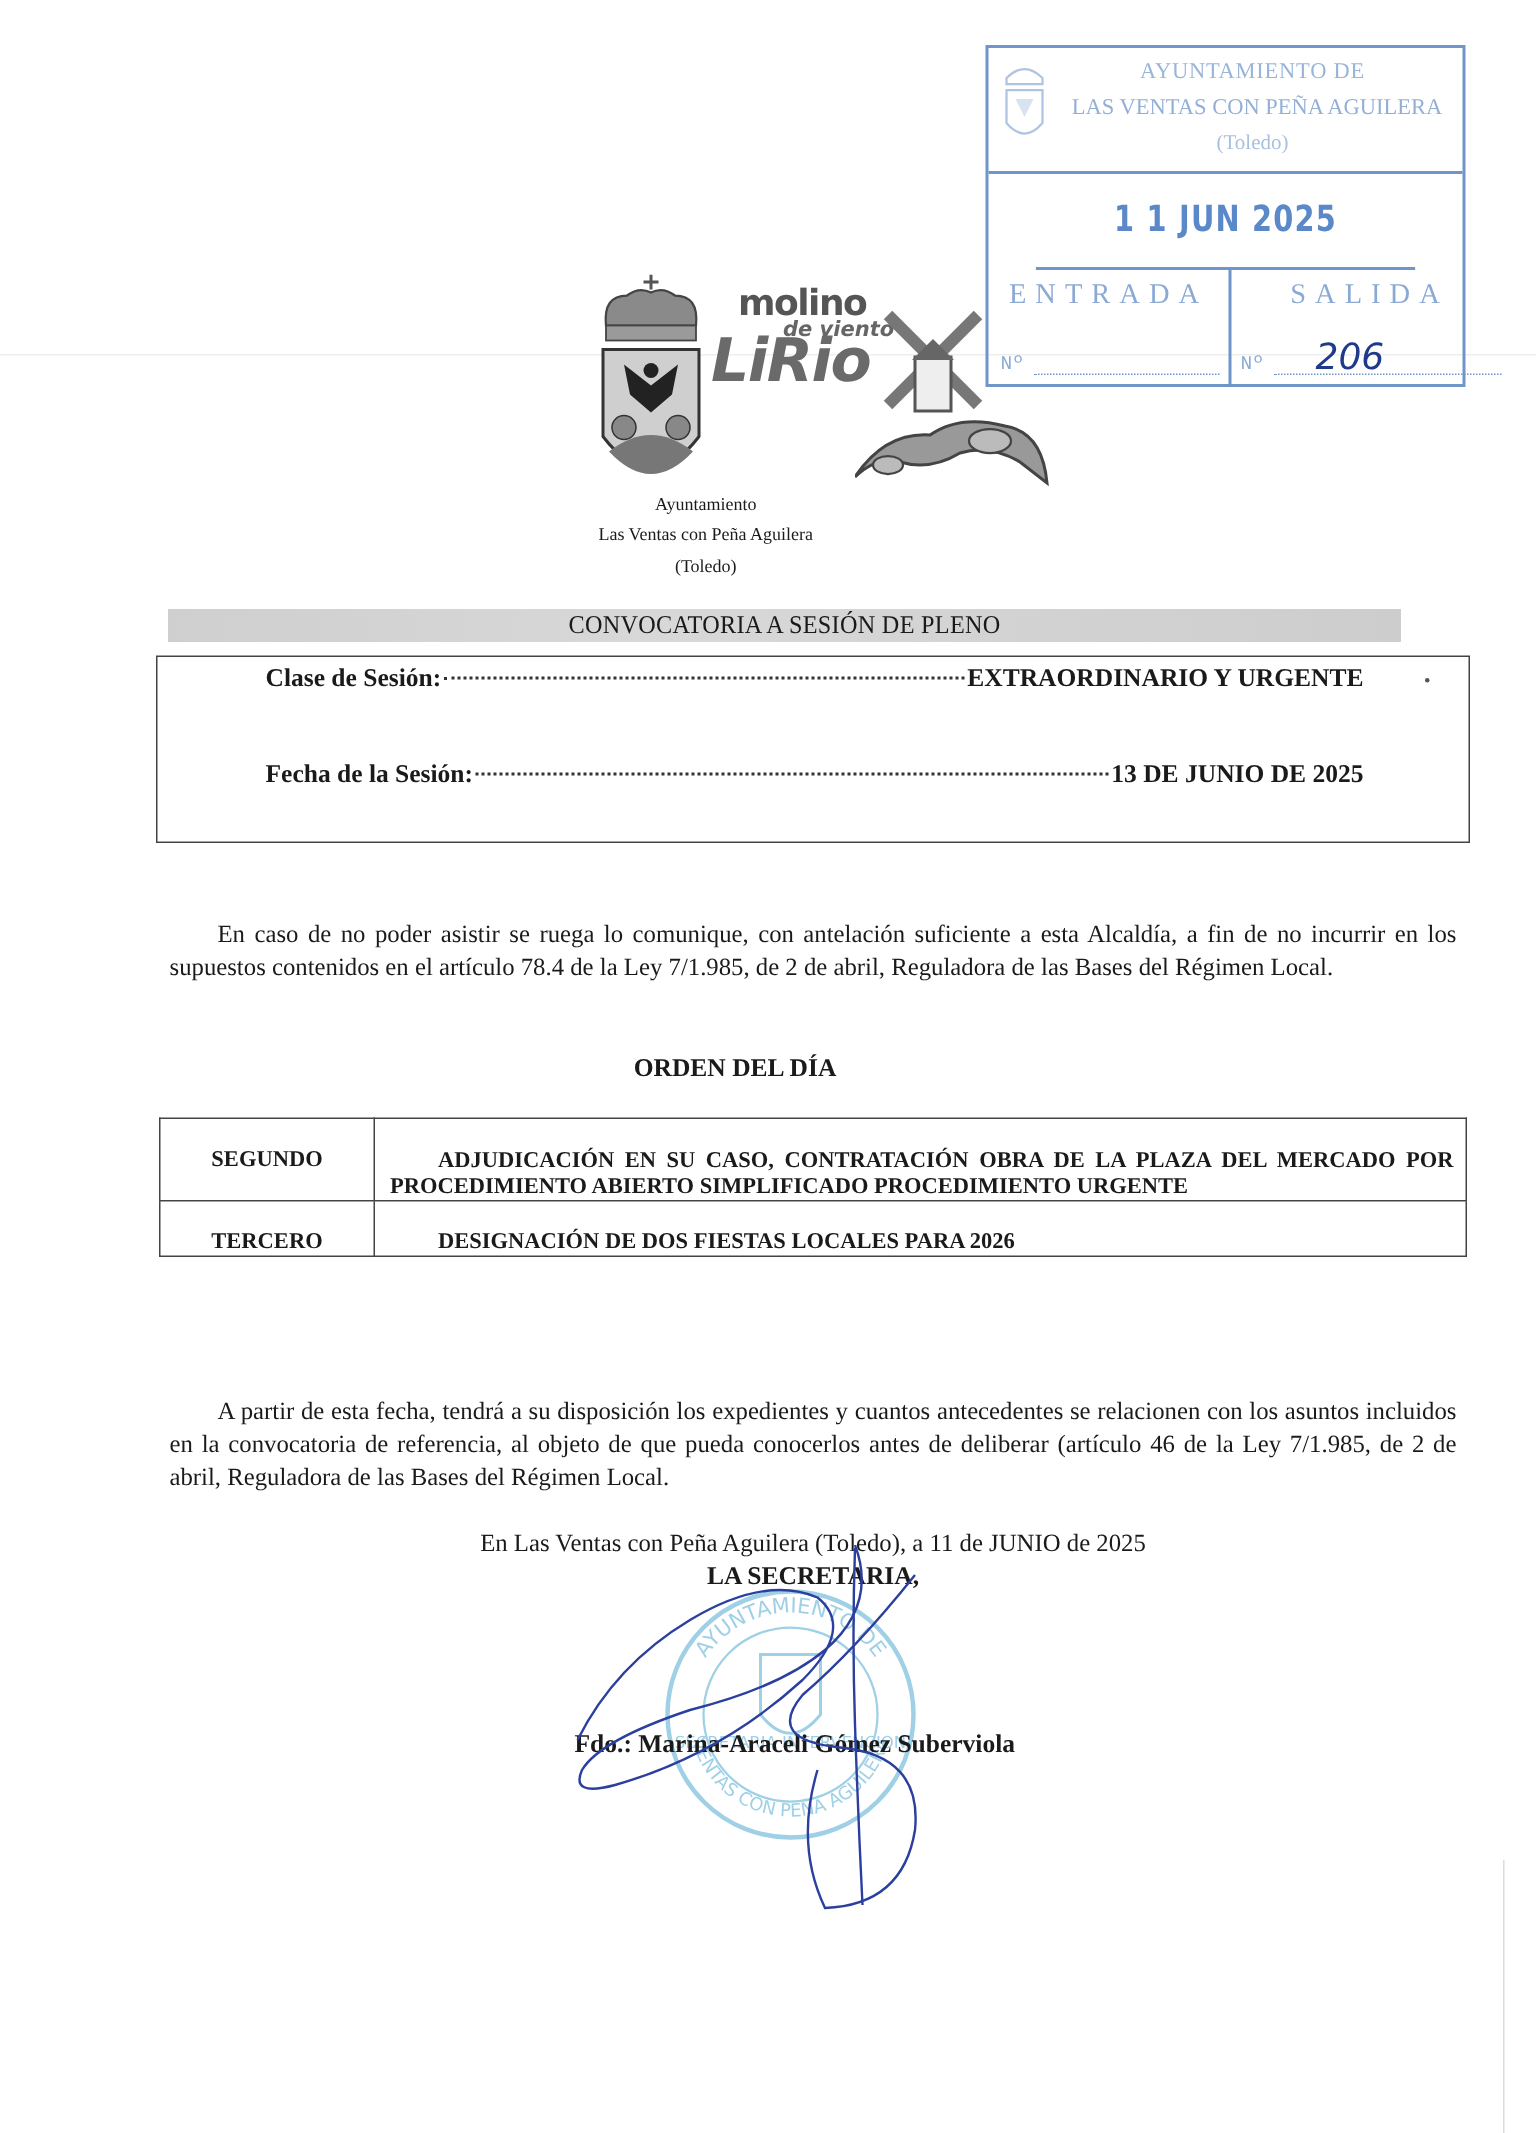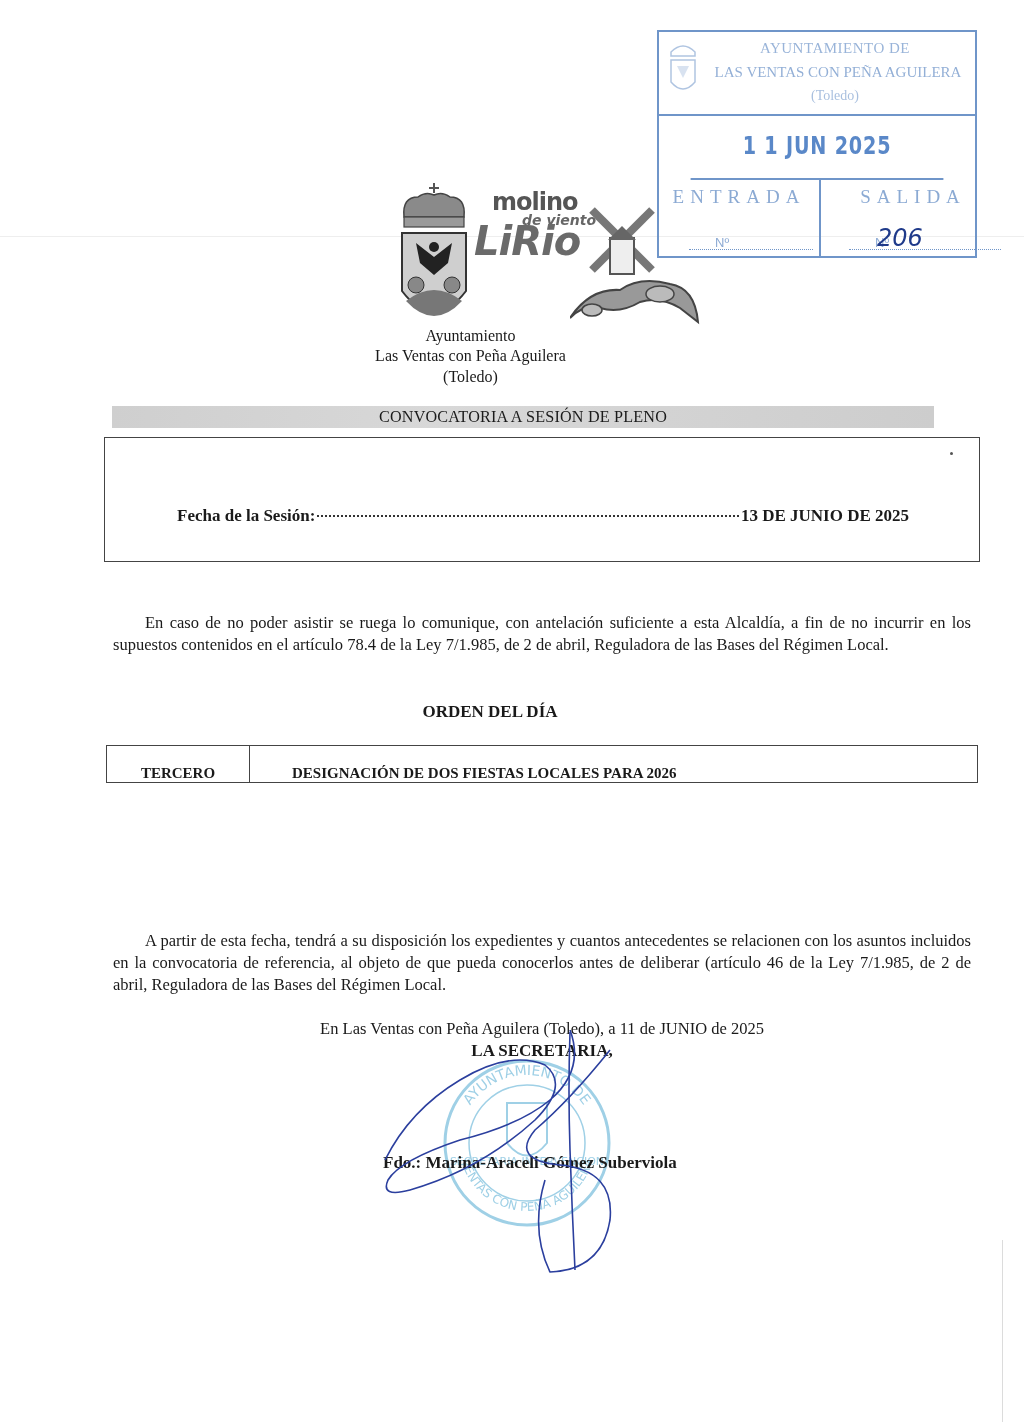--- a/index.html
+++ b/index.html
@@ -15,33 +15,33 @@
     .stamp .line1 { position: absolute; left: 40px; right: 4px; top: 8px; text-align: center; font-size: 15px; letter-spacing: .5px; opacity: .7; }
     .stamp .line2 { position: absolute; left: 44px; right: 2px; top: 32px; text-align: center; font-size: 15px; opacity: .75; }
     .stamp .line3 { position: absolute; left: 40px; right: 4px; top: 56px; text-align: center; font-size: 14px; opacity: .6; }
     .stamp .date { position: absolute; left: 0; top: 82px; width: 100%; height: 64px; border-bottom: 2px solid #6f95c9;
                    text-align: center; line-height: 64px; font-family: "DejaVu Sans", sans-serif; font-size: 24px; font-weight: bold; color: #5a88c8; letter-spacing: 1px; transform: scaleX(.8); }
     .stamp .cols { position: absolute; left: 0; top: 146px; width: 100%; height: 80px; }
     .stamp .col { position: absolute; top: 0; height: 80px; }
     .stamp .col.left { left: 0; width: 160px; border-right: 2px solid #6f95c9; }
     .stamp .col.right { left: 160px; width: 188px; }
     .stamp .col .lbl { position: absolute; top: 8px; left: 0; width: 100%; text-align: center; font-size: 19px; letter-spacing: 6px; opacity: .8; }
-    .stamp .col .no { position: absolute; left: 8px; bottom: 8px; font-size: 13px; font-family: Liberation Sans, sans-serif; opacity: .8; margin-left: 48px; }
+    .stamp .col .no { position: absolute; left: 8px; bottom: 8px; font-size: 13px; font-family: Liberation Mono, monospace; opacity: .8; }
     .stamp .col .dots { position: absolute; left: 30px; right: 6px; bottom: 8px; border-bottom: 1.5px dotted #6f95c9; }
     .stamp .col .hw { position: absolute; left: 58px; bottom: 6px; font-family: "DejaVu Sans", sans-serif; font-size: 24px; color: #1f3a8a; font-style: italic; }
 
     
     .coat { left: 398px; top: 183px; width: 72px; height: 142px; }
     .molino-logo { left: 470px; top: 188px; width: 230px; height: 140px; }
     .logo-molino { position: absolute; left: 22px; top: 0; font-family: "DejaVu Sans", sans-serif; font-weight: bold; font-size: 24px; color: #555; letter-spacing: -1px; }
     .logo-deviento { position: absolute; left: 52px; top: 24px; font-family: "DejaVu Sans", sans-serif; font-style: italic; font-weight: bold; font-size: 14px; color: #666; }
     .logo-lirio { position: absolute; left: 4px; top: 30px; font-family: "DejaVu Sans", sans-serif; font-weight: bold; font-style: italic; font-size: 40px; color: #6a6a6a; letter-spacing: -1px; }
     .logo-mill { position: absolute; left: 100px; top: 10px; width: 130px; height: 130px; }
 
-    .org { left: 0; width: 941px; text-align: center; font-size: 16px; line-height: 20px; }
+    .org { left: 0; width: 941px; text-align: center; font-size: 12px; line-height: 20px; }
 
     
     .title-bar { left: 112px; top: 406px; width: 822px; height: 22px; background: linear-gradient(90deg,#cfcfcf,#d8d8d8 40%,#cdcdcd); }
     .title-bar span { display: block; text-align: center; font-size: 17px; line-height: 22px; letter-spacing: .2px; transform: scaleX(.95); }
 
     
     .session-box { left: 104px; top: 437px; width: 876px; height: 125px; border: 1.5px solid #444; box-sizing: border-box; }
     .srow { position: absolute; left: 72px; width: 732px; display: flex; align-items: baseline; font-weight: bold; font-size: 17px; }
     .srow .lab { white-space: nowrap; }
     .srow .fill { flex: 1; border-bottom: 2px dotted #333; margin: 0 2px; transform: translateY(-4px); }
@@ -135,36 +135,45 @@
 
 <div class="abs org" style="top:326px;">Ayuntamiento</div>
 <div class="abs org" style="top:346px;">Las Ventas con Peña Aguilera</div>
 <div class="abs org" style="top:367px;">(Toledo)</div>
 
 <div class="abs title-bar">
   <span>CONVOCATORIA A SESIÓN DE PLENO</span>
 </div>
 
 <div class="abs session-box">
+  <div class="srow" style="top:4px;">
+    <span class="lab">Clase de Sesión:</span>
+    <span class="fill"></span>
+    <span class="val">EXTRAORDINARIO Y URGENTE</span>
+  </div>
   <div class="srow" style="top:68px;">
     <span class="lab">Fecha de la Sesión:</span>
     <span class="fill"></span>
     <span class="val">13 DE JUNIO DE 2025</span>
   </div>
 </div>
 <div class="abs dot-mark"></div>
 
 <div class="abs para" style="top:612px;">
   <span class="indent"></span><span>En caso de no poder asistir se ruega lo comunique, con antelación suficiente a esta Alcaldía, a fin de no incurrir en los supuestos contenidos en el artículo 78.4 de la Ley 7/1.985, de 2 de abril, Reguladora de las Bases del Régimen Local.</span>
 </div>
 
 <div class="abs orden-title">ORDEN DEL DÍA</div>
 
 <table class="abs agenda">
   <tbody>
+  <tr class="r2">
+    <td class="ord" style="vertical-align:middle;">SEGUNDO</td>
+    <td class="txt" style="text-align:justify;"><span class="ti"></span><span>ADJUDICACIÓN EN SU CASO, CONTRATACIÓN OBRA DE LA PLAZA DEL MERCADO POR PROCEDIMIENTO ABIERTO SIMPLIFICADO PROCEDIMIENTO URGENTE</span></td>
+  </tr>
   <tr class="r3">
     <td class="ord">TERCERO</td>
     <td class="txt"><span class="ti"></span><span>DESIGNACIÓN DE DOS FIESTAS LOCALES PARA 2026</span></td>
   </tr>
 </tbody>
   </table>
 
 <div class="abs para" style="top:930px;">
   <span class="indent"></span><span>A partir de esta fecha, tendrá a su disposición los expedientes y cuantos antecedentes se relacionen con los asuntos incluidos en la convocatoria de referencia, al objeto de que pueda conocerlos antes de deliberar (artículo 46 de la Ley 7/1.985, de 2 de abril, Reguladora de las Bases del Régimen Local.</span>
 </div>

